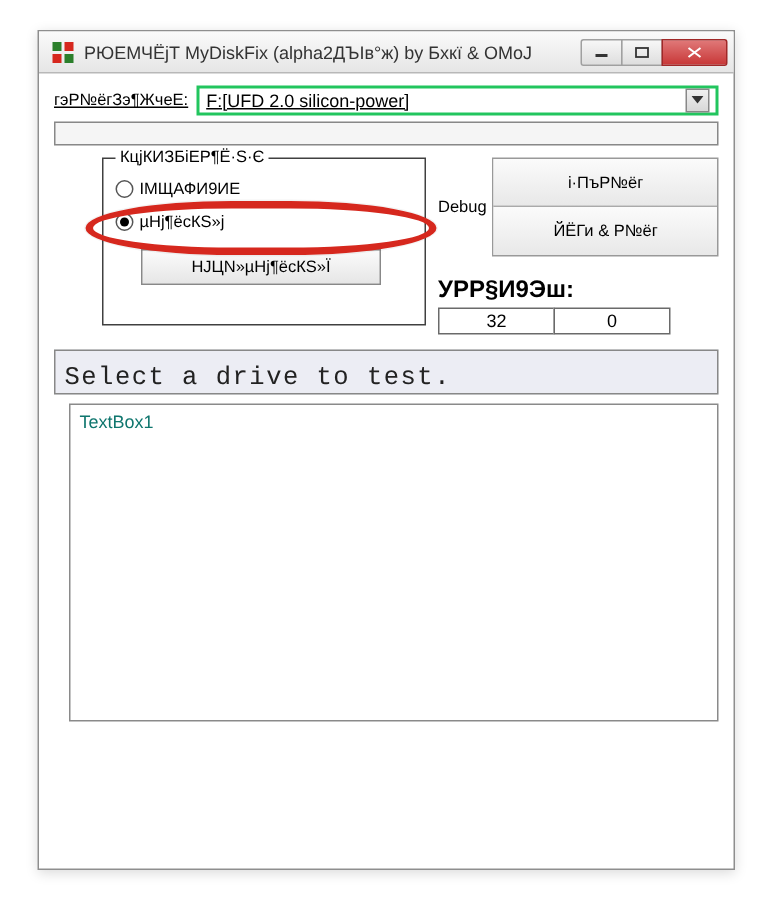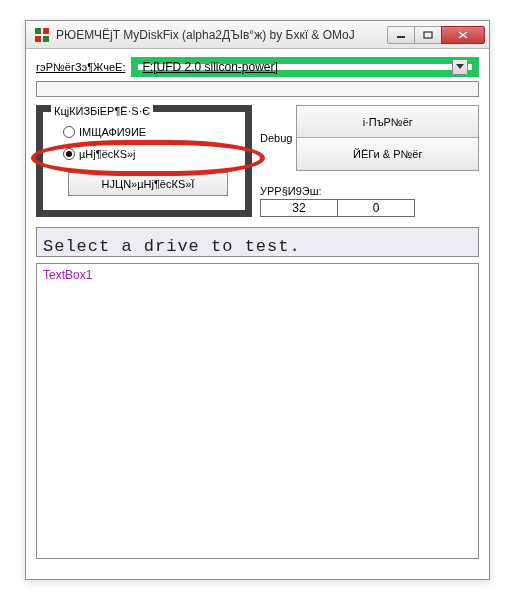--- a/index.html
+++ b/index.html
@@ -71,21 +71,21 @@
     margin-bottom: 4px;
     text-decoration: underline;
   }
   .label-drive {
     font-size: 11px;
     white-space: nowrap;
   }
   .combo {
     flex: 1;
     height: 20px;
-    border: 7px solid #22c55e;
+    border: 2px solid #22c55e;
     background: #fff;
     display: flex;
     align-items: center;
     padding: 0 4px;
     position: relative;
   }
   .combo .combo-text { flex: 1; font-size: 12px; }
   .combo .drop-btn {
     width: 16px; height: 16px;
     border: 1px solid #888;
@@ -98,25 +98,26 @@
     background: #f5f5f5;
     margin-bottom: 8px;
     width: 100%;
   }
   .panel-row {
     display: flex;
     gap: 8px;
     align-items: flex-start;
   }
   .group-left {
-    border: 7px solid #404040;
+    border: 1px solid #404040;
     width: 216px;
     height: 112px;
     position: relative;
-    padding: 12px 8px 8px 16px;
+    padding: 12px 8px 8px 4px;
+    margin-left: 32px;
   }
   .group-title {
     position: absolute;
     top: -7px; left: 8px;
     background: #fff;
     padding: 0 3px;
     font-size: 11px;
   }
   .radio-row {
     display: flex;
@@ -185,21 +186,21 @@
     height: 32px;
     border-bottom: 1px solid #aaa;
     display:flex; align-items:center; justify-content:center;
     background: linear-gradient(to bottom,#fbfbfb,#e8e8e8);
     font-size: 11px;
   }
   .btn-stack .stack-btn:last-child { border-bottom: none; }
   .stats {
     margin-top: 14px;
   }
-  .stats-label { font-size: 11px; margin-bottom: 2px; }
+  .stats-label { font-size: 16px; margin-bottom: 2px; font-weight: bold; }
   .stats-boxes {
     display: flex;
   }
   .stats-box {
     border: 1px solid #6a6a6a;
     height: 18px;
     width: 78px;
     margin-left: -1px;
     display:flex; align-items:center; justify-content:center;
     background:#fff;
@@ -216,25 +217,26 @@
     padding: 0 6px;
     font-family: "Courier New", monospace;
     font-size: 17px;
     letter-spacing: 1px;
     color: #222;
   }
   .textarea {
     margin-top: 6px;
     border: 1px solid #8a8a8a;
     background: #fff;
-    height: 296px;
+    height: 212px;
     padding: 4px 6px;
     font-size: 12px;
-    color: #a21caf;
+    color: #0f766e;
     overflow: auto;
+    margin-left: 10px;
   }
 </style>
 </head>
 <body>
 
 <div class="window">
   <div class="titlebar">
     <span class="app-icon">
       <svg width="16" height="16" viewBox="0 0 16 16">
         <rect x="1" y="1" width="6" height="6" fill="#2b7f2b"></rect>

